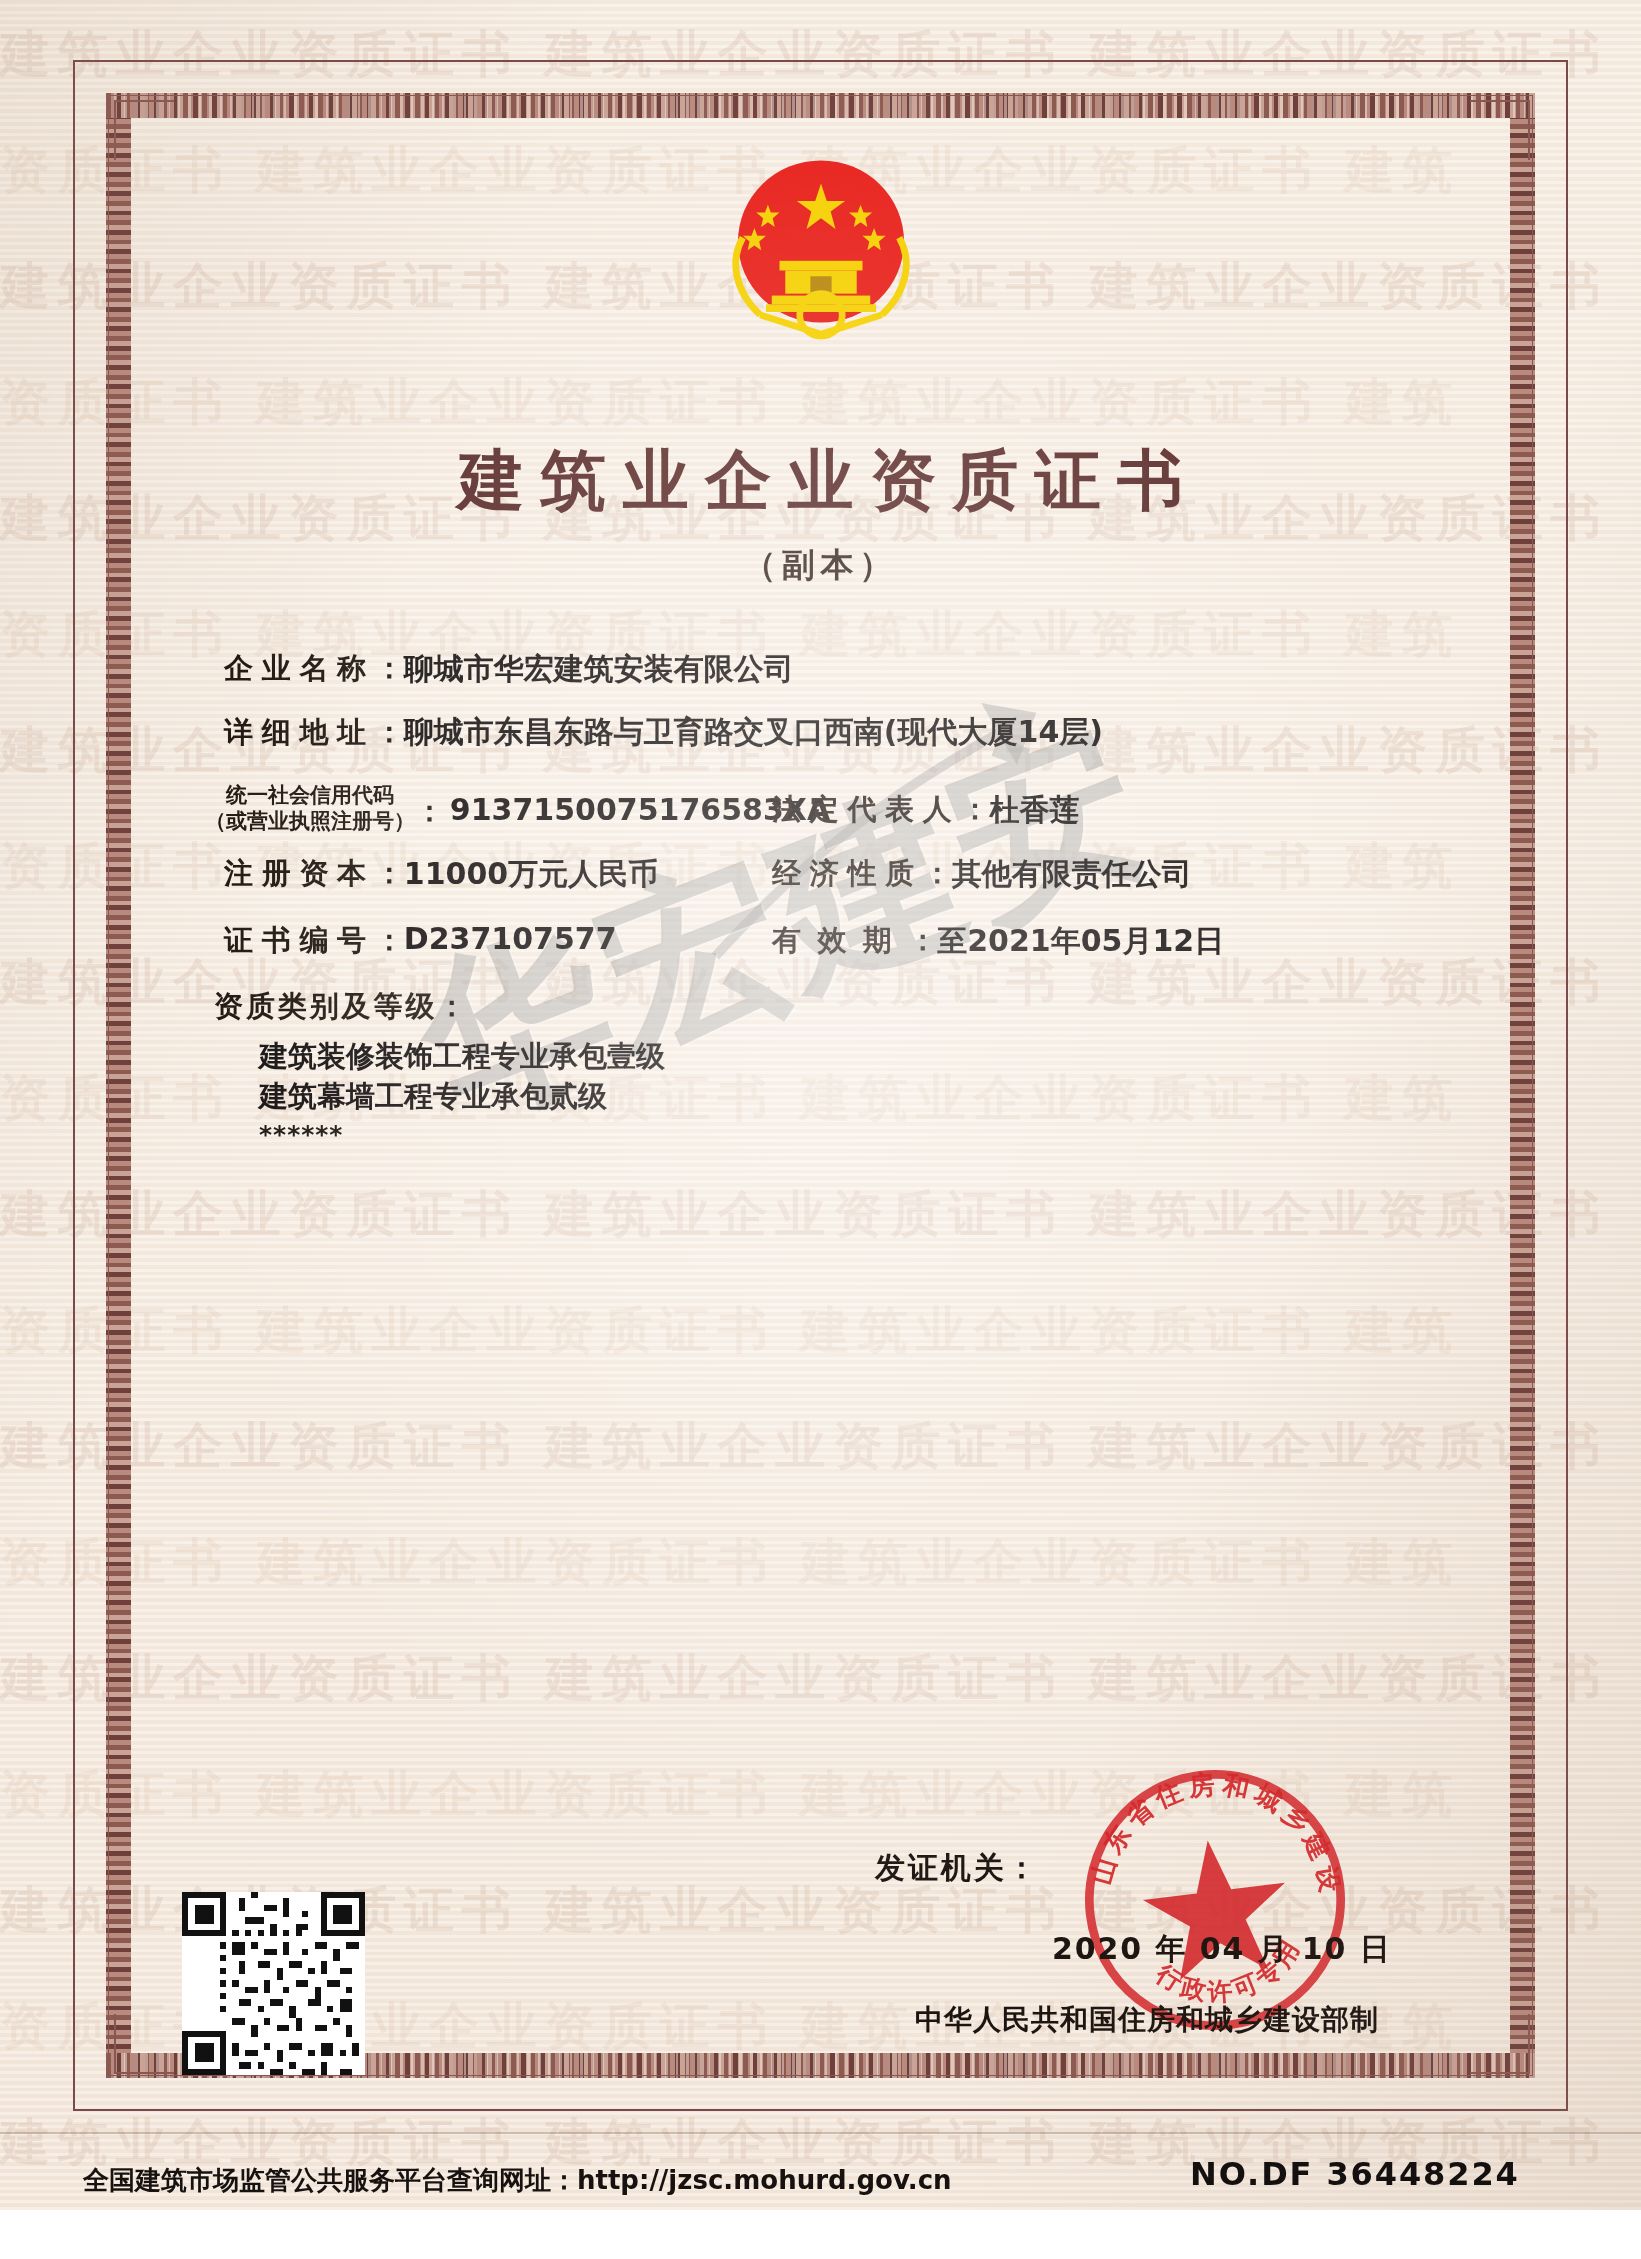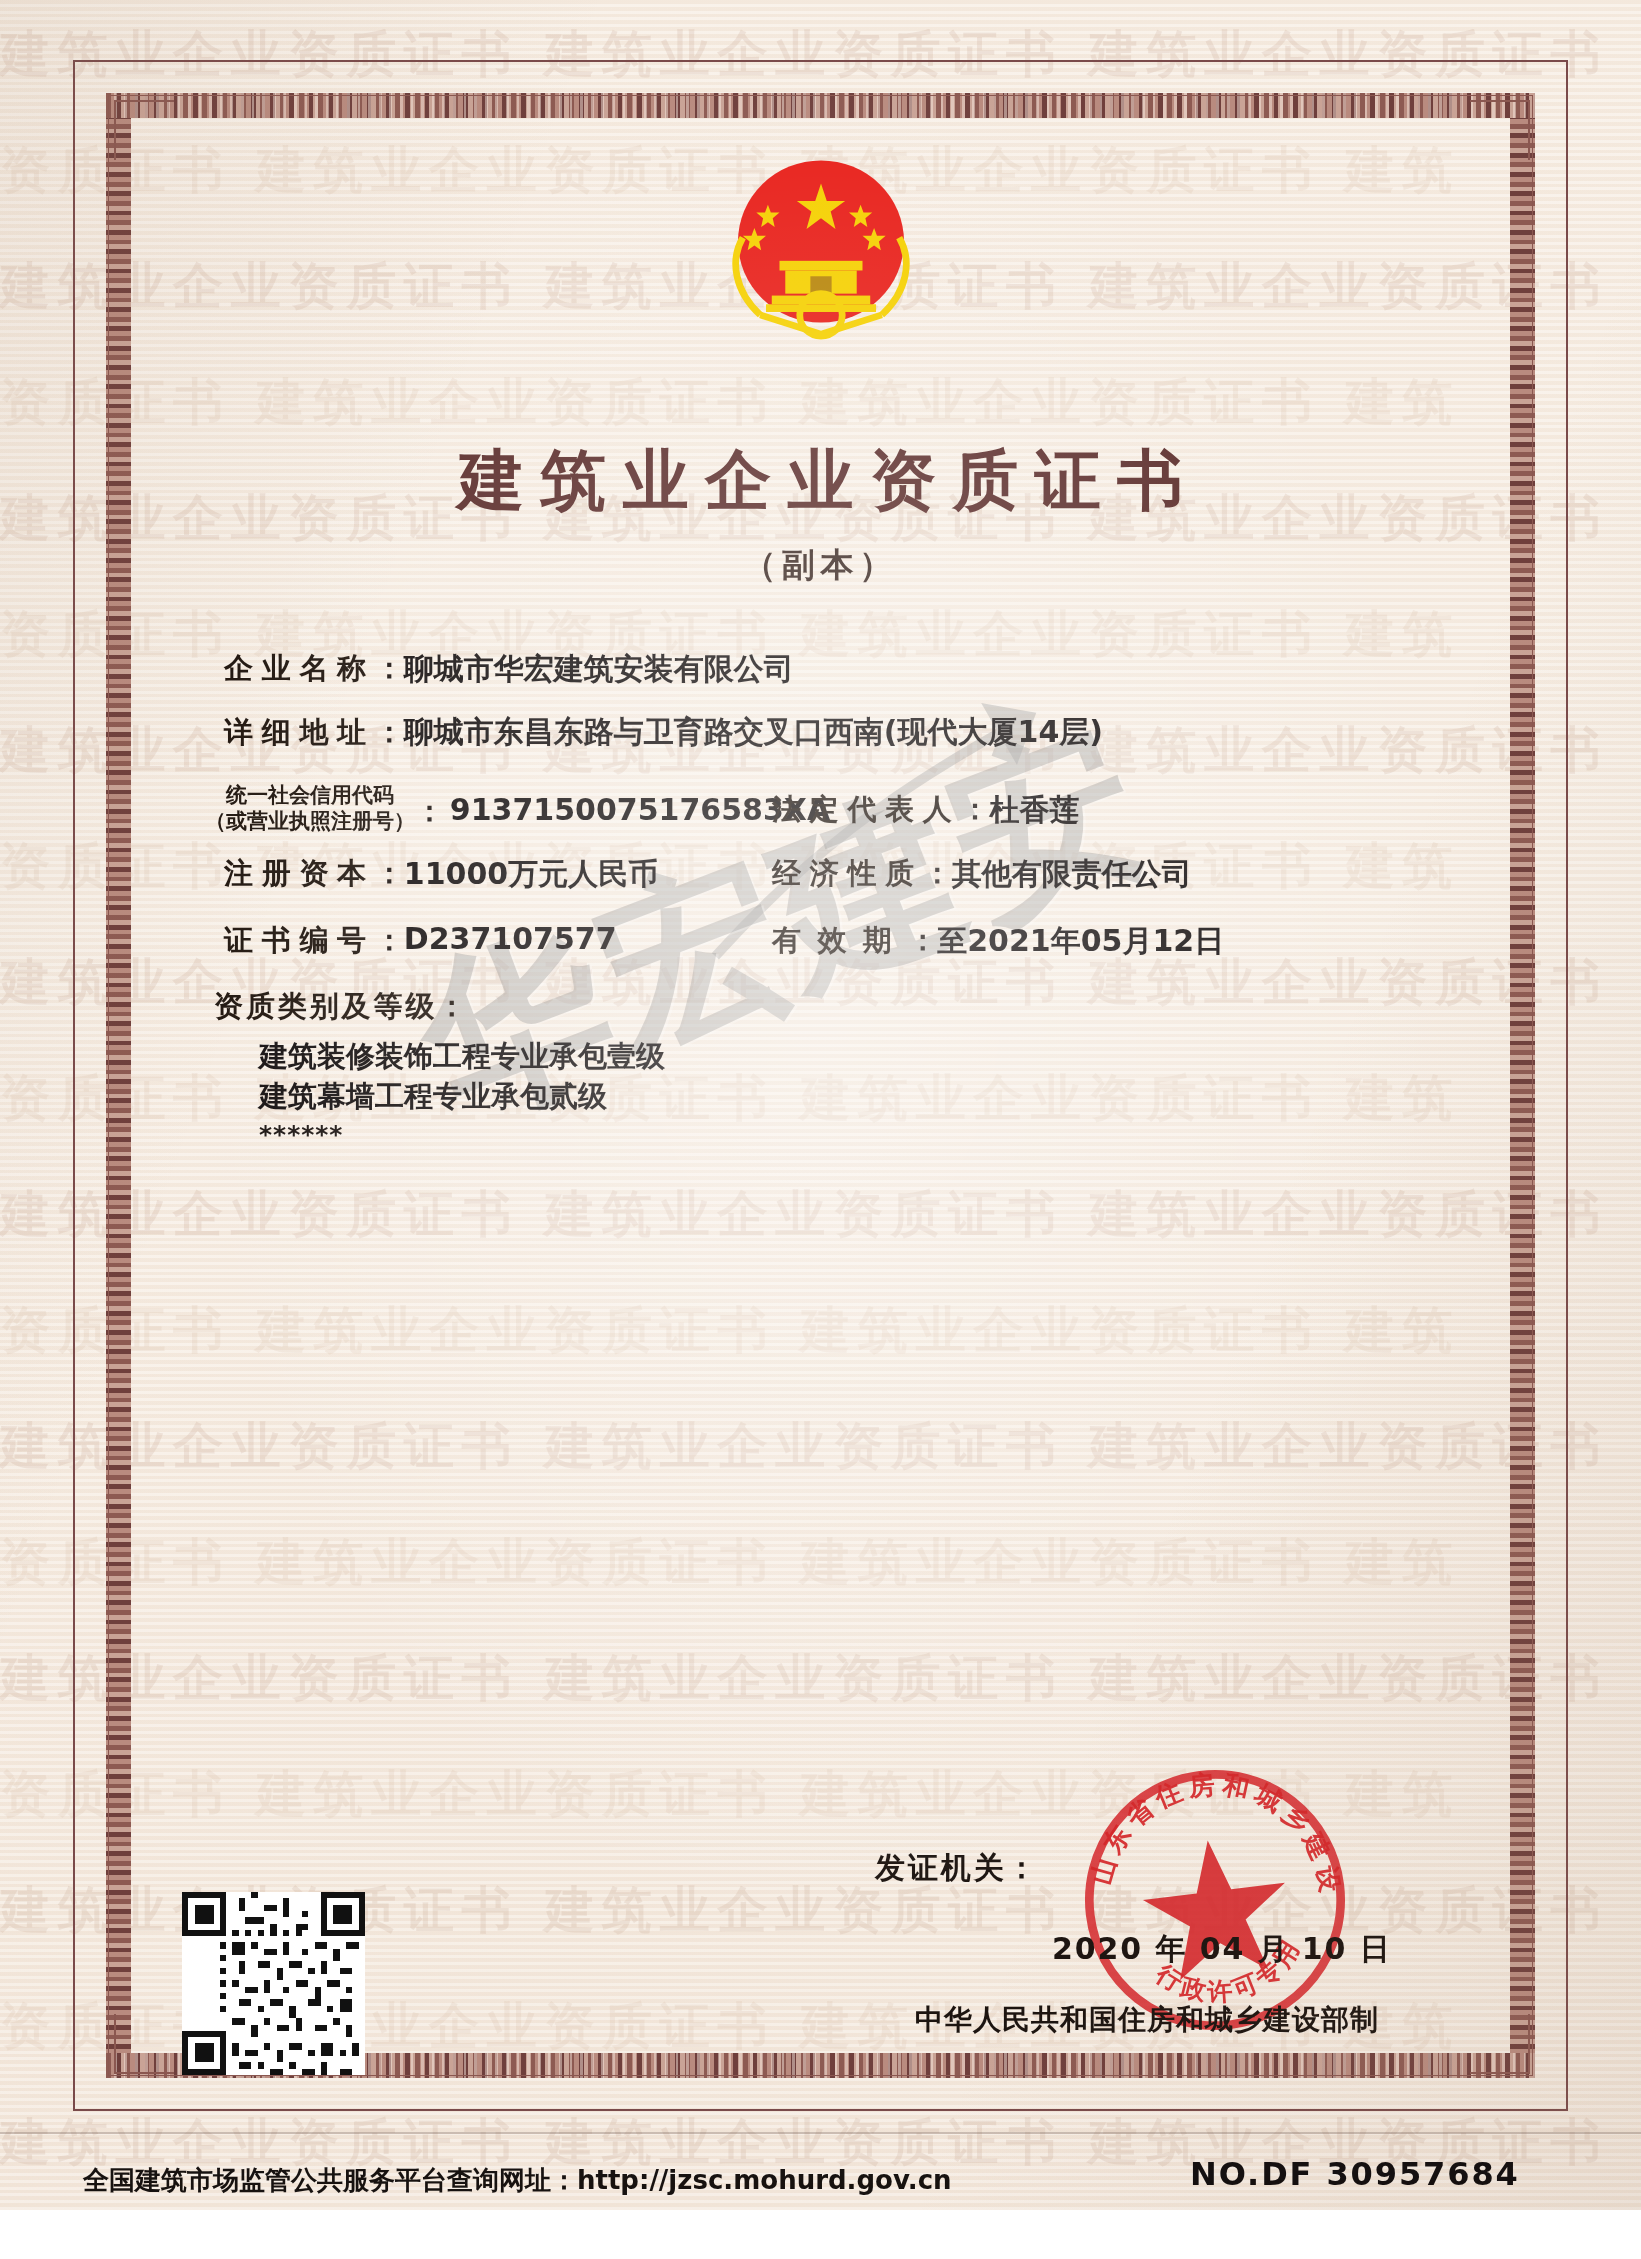--- a/index.html
+++ b/index.html
@@ -586,16 +586,16 @@
         <rect x="19" y="28" width="2" height="1"></rect>
       <rect x="22" y="27" width="1" height="2"></rect>
         <rect x="25" y="28" width="2" height="1"></rect>
     </g>
   </svg>
 
   <div id="paper-vignette"></div>
 
   <div id="footer-line"></div>
   <div id="footer-note">全国建筑市场监管公共服务平台查询网址：http://jzsc.mohurd.gov.cn</div>
-  <div id="footer-no">NO.DF 30957684</div>
+  <div id="footer-no">NO.DF 36448224</div>
 
 </div>
 
 
 </body></html>

